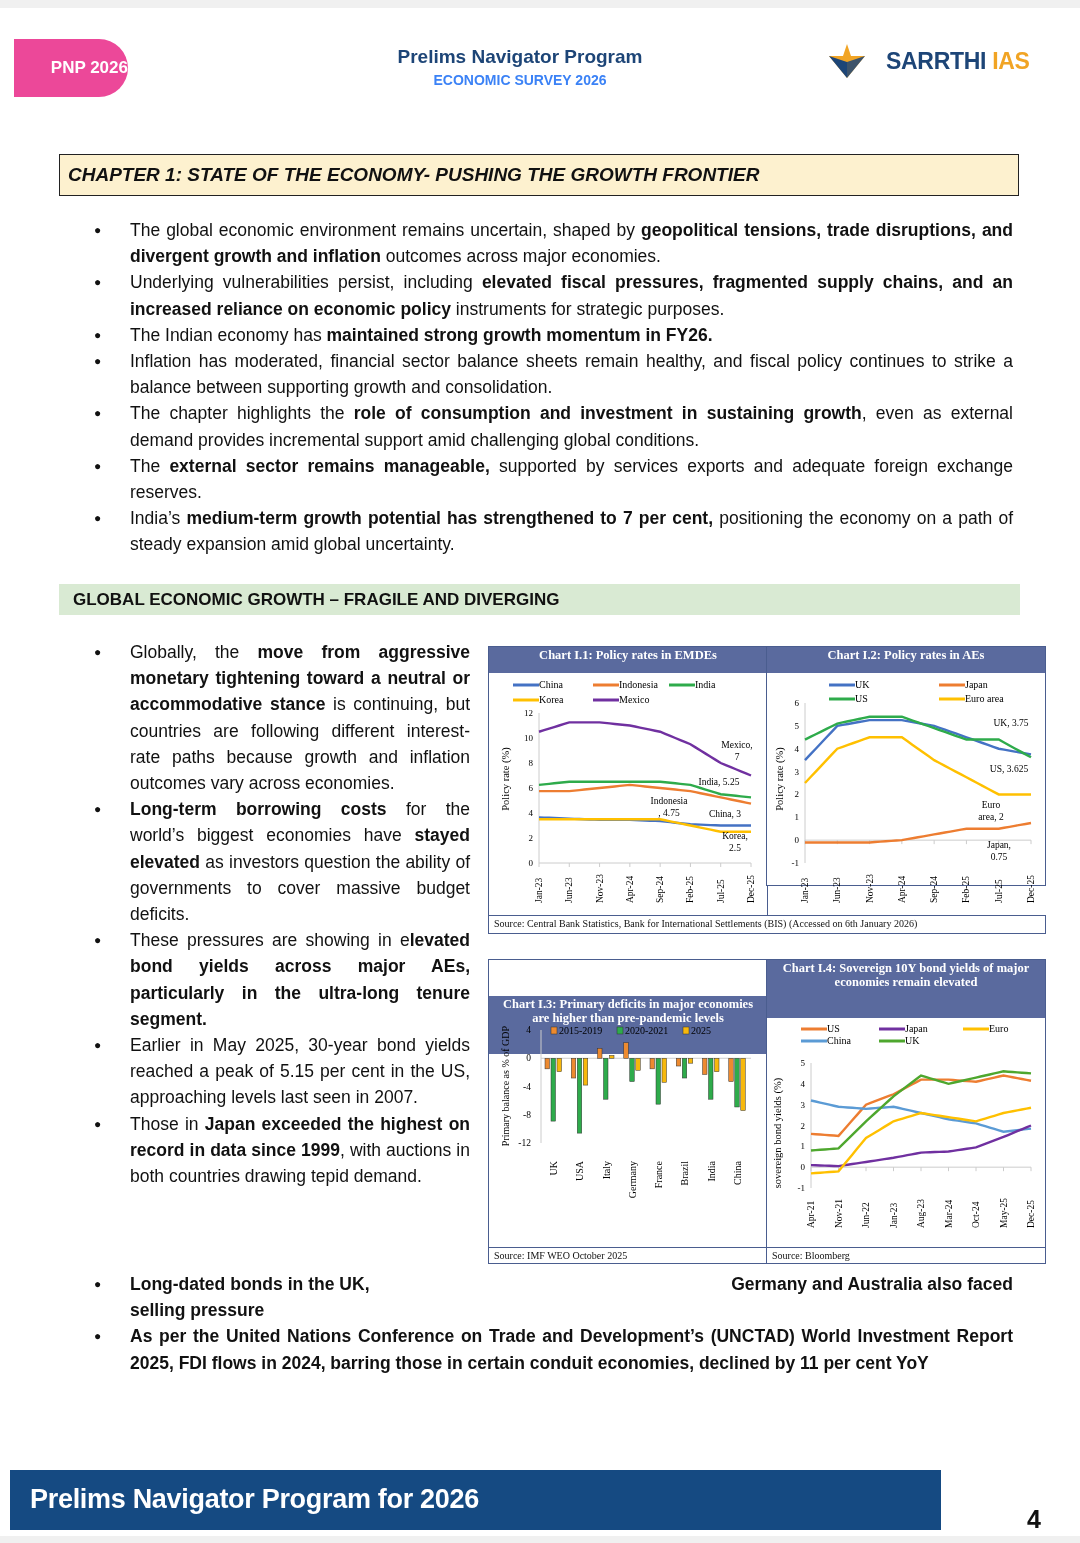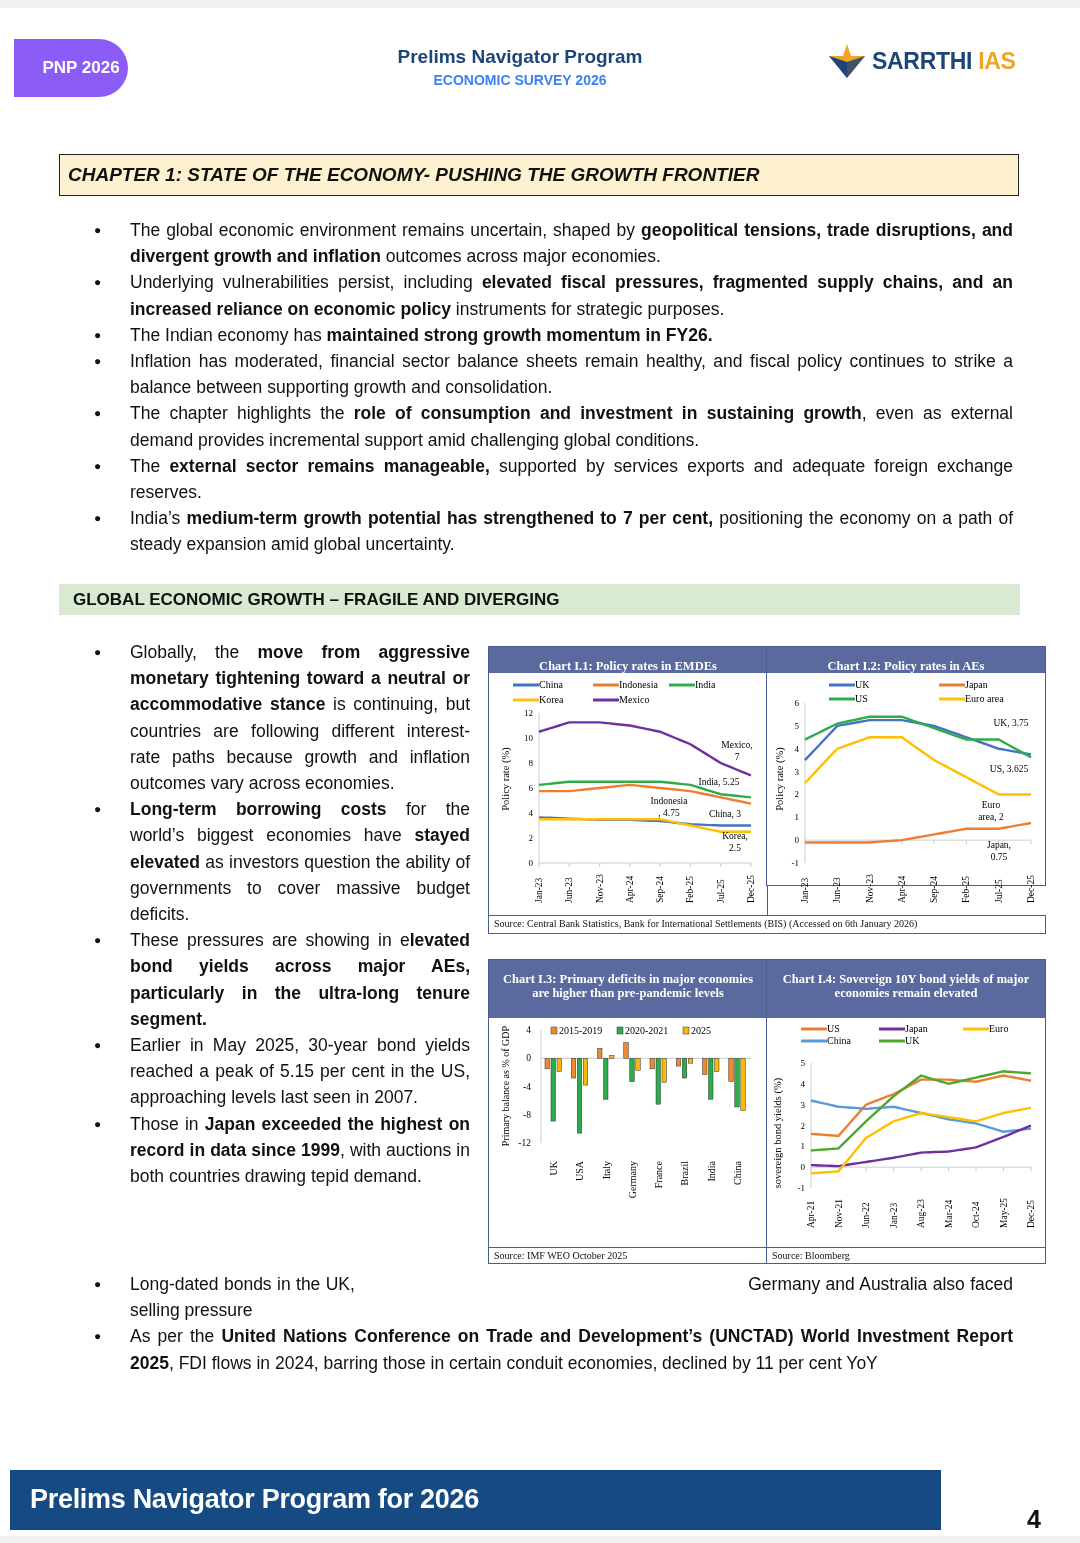--- a/index.html
+++ b/index.html
@@ -1,40 +1,40 @@
 <!DOCTYPE html>
 <html><head>
 <meta charset="utf-8">
 <style>
   * { box-sizing: border-box; margin: 0; padding: 0; }
   html, body { width: 1080px; height: 1543px; background: #ffffff; overflow: hidden; }
   body { position: relative; font-family: "Liberation Sans", sans-serif; color: #111; }
   .topstrip { position: absolute; left: 0; top: 0; width: 1080px; height: 8px; background: #f0f0f0; }
-  .pnp-badge { position: absolute; left: 14px; top: 39px; width: 114px; height: 58px; background: #8b5cf6; color: #fff;
-    border-radius: 0 34px 34px 0; font: bold 17px "Liberation Sans", sans-serif; display: flex; align-items: center; justify-content: center; padding-left: 20px; }
+  .pnp-badge { position: absolute; left: 14px; top: 39px; width: 114px; height: 58px; background: #ec4899; color: #fff;
+    border-radius: 0 34px 34px 0; font: bold 17px "Liberation Sans", sans-serif; display: flex; align-items: center; justify-content: flex-end; padding-left: 20px; }
   .hdr-center { position: absolute; left: 360px; top: 46px; width: 320px; text-align: center; }
   .hdr-title { font: bold 19px "Liberation Sans", sans-serif; color: #1d4577; }
   .hdr-sub { font: bold 14px "Liberation Sans", sans-serif; color: #3b82f6; margin-top: 4px; }
-  .brand { position: absolute; left: 828px; top: 44px; display: flex; align-items: center; gap: 6px; }
+  .brand { position: absolute; left: 828px; top: 44px; display: flex; align-items: center; gap: 20px; }
   .brand-txt { font: bold 23px "Liberation Sans", sans-serif; color: #1d4577; letter-spacing: -0.3px; }
   .brand-txt .ias { color: #f1a424; }
   .chapter-box { position: absolute; left: 59px; top: 154px; width: 960px; height: 42px; background: #fdf1cf; border: 1.5px solid #222;
     padding: 6px 8px; font: italic bold 19px "Liberation Sans", sans-serif; display: flex; align-items: center; }
   ul.bul { list-style: none; }
   ul.bul li { position: relative; padding-left: 40px; font-size: 17.5px; line-height: 26.2px; text-align: justify; }
   ul.bul li::before { content: "●"; position: absolute; left: 4px; top: 0; font-size: 12px; }
   .intro { position: absolute; left: 90px; top: 217px; width: 923px; }
   .intro li { font-size: 17.6px; }
   .sec-head { position: absolute; left: 59px; top: 584px; width: 961px; height: 31px; background: #d9ead3; padding: 4px 14px;
     font: bold 17px "Liberation Sans", sans-serif; display: flex; align-items: center; }
   .leftcol { position: absolute; left: 90px; top: 639px; width: 380px; }
   .leftcol li { font-size: 17.5px; line-height: 26.2px; }
-  .bottomcol { position: absolute; left: 90px; top: 1271px; width: 923px; }
+  .bottomcol { position: absolute; left: 90px; top: 1271px; width: 923px; font-weight: bold; }
   .chart-panel { position: absolute; background: #fff; border: 1.5px solid #4a5d8f; }
-  .chart-title { background: #5a6a9e; color: #fff; font: bold 12.5px "Liberation Serif", serif; text-align: center; padding: 12px 4px; line-height: 14px; }
+  .chart-title { background: #5a6a9e; color: #fff; font: bold 12.5px "Liberation Serif", serif; text-align: center; padding: 1px 4px; line-height: 14px; }
   .chart-src { position: absolute; left: 0; right: 0; bottom: 0; border-top: 1.5px solid #4a5d8f; font: 10px "Liberation Serif", serif; padding: 2px 5px; height: 16px; white-space: nowrap; overflow: hidden; }
   .chart-svg { position: absolute; left: 0; }
   .svgtxt { font-family: "Liberation Serif", serif; }
   .footer-bar { position: absolute; left: 10px; top: 1470px; width: 931px; height: 60px; background: #154a82; }
   .footer-title { position: absolute; left: 20px; top: 14px; font: bold 27px "Liberation Sans", sans-serif; color: #ffffff; letter-spacing: -0.3px; }
   .cta { position: absolute; left: 625px; top: 8px; width: 311px; height: 44px; border-radius: 24px; background: #fff; border: 2px solid #e6e6e6;
     font: bold 16px "Liberation Sans", sans-serif; color: #111; display: flex; align-items: center; justify-content: center; letter-spacing: -0.2px; }
   .page-num { position: absolute; left: 1027px; top: 1505px; font: bold 25px "Liberation Sans", sans-serif; }
   .bottomstrip { position: absolute; left: 0; top: 1536px; width: 1080px; height: 7px; background: #f0f0f0; }
 </style>
@@ -191,21 +191,21 @@
       <text x="224" y="135" font-size="9.5" text-anchor="middle" class="svgtxt">Euro</text>
       <text x="224" y="147" font-size="9.5" text-anchor="middle" class="svgtxt">area, 2</text>
       <text x="232" y="175" font-size="9.5" text-anchor="middle" class="svgtxt">Japan,</text>
       <text x="232" y="187" font-size="9.5" text-anchor="middle" class="svgtxt">0.75</text>
     </svg>
 </div>
 
 <div class="chart-src" style="position:absolute;left:488px;top:915px;width:558px;height:19px;right:auto;bottom:auto;border:1.5px solid #4a5d8f;background:#fff;">Source: Central Bank Statistics, Bank for International Settlements (BIS) (Accessed on 6th January 2026)</div>
 
 <div class="chart-panel" style="left:488px;top:959px;width:280px;height:305px;">
-  <div class="chart-title" style="height:58px;">Chart I.3: Primary deficits in major economies are higher than pre-pandemic levels</div>
+  <div class="chart-title" style="height:58px;margin-top:36px;">Chart I.3: Primary deficits in major economies are higher than pre-pandemic levels</div>
   <svg class="chart-svg" id="svg-c3" style="top:58px" width="278" height="228">
       <line x1="52" y1="12" x2="52" y2="125" stroke="#ccc"></line>
       <line x1="52" y1="40.25" x2="262" y2="40.25" stroke="#ccc"></line>
       <text x="42" y="128" font-size="9.5" text-anchor="end" class="svgtxt">-12</text>
       <text x="42" y="99.75" font-size="9.5" text-anchor="end" class="svgtxt">-8</text>
       <text x="42" y="71.5" font-size="9.5" text-anchor="end" class="svgtxt">-4</text>
       <text x="42" y="43.25" font-size="9.5" text-anchor="end" class="svgtxt">0</text>
       <text x="42" y="15" font-size="9.5" text-anchor="end" class="svgtxt">4</text>
       <rect x="56" y="40.25" width="4.5" height="10.59375" fill="#ed8a2f" stroke="#333" stroke-width="0.5"></rect>
       <rect x="62" y="40.25" width="4.5" height="62.85625" fill="#2eab4b" stroke="#333" stroke-width="0.5"></rect>

